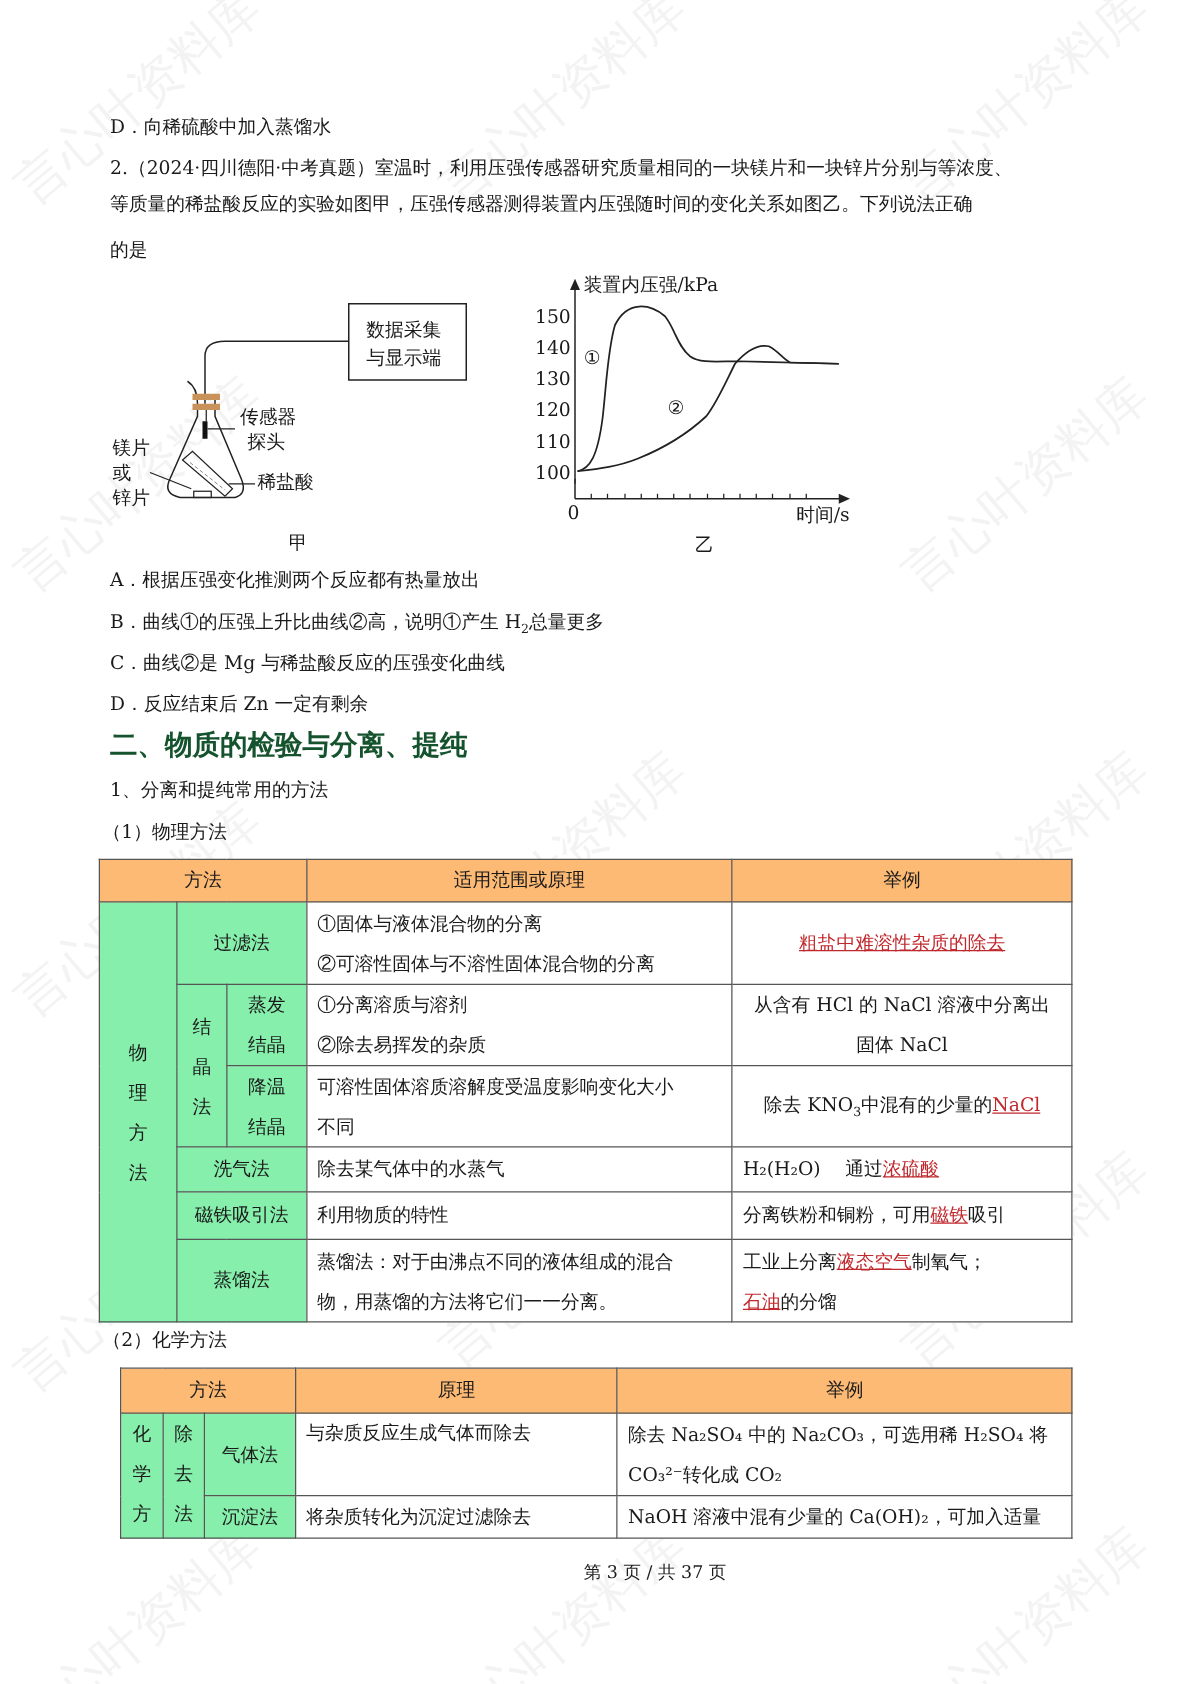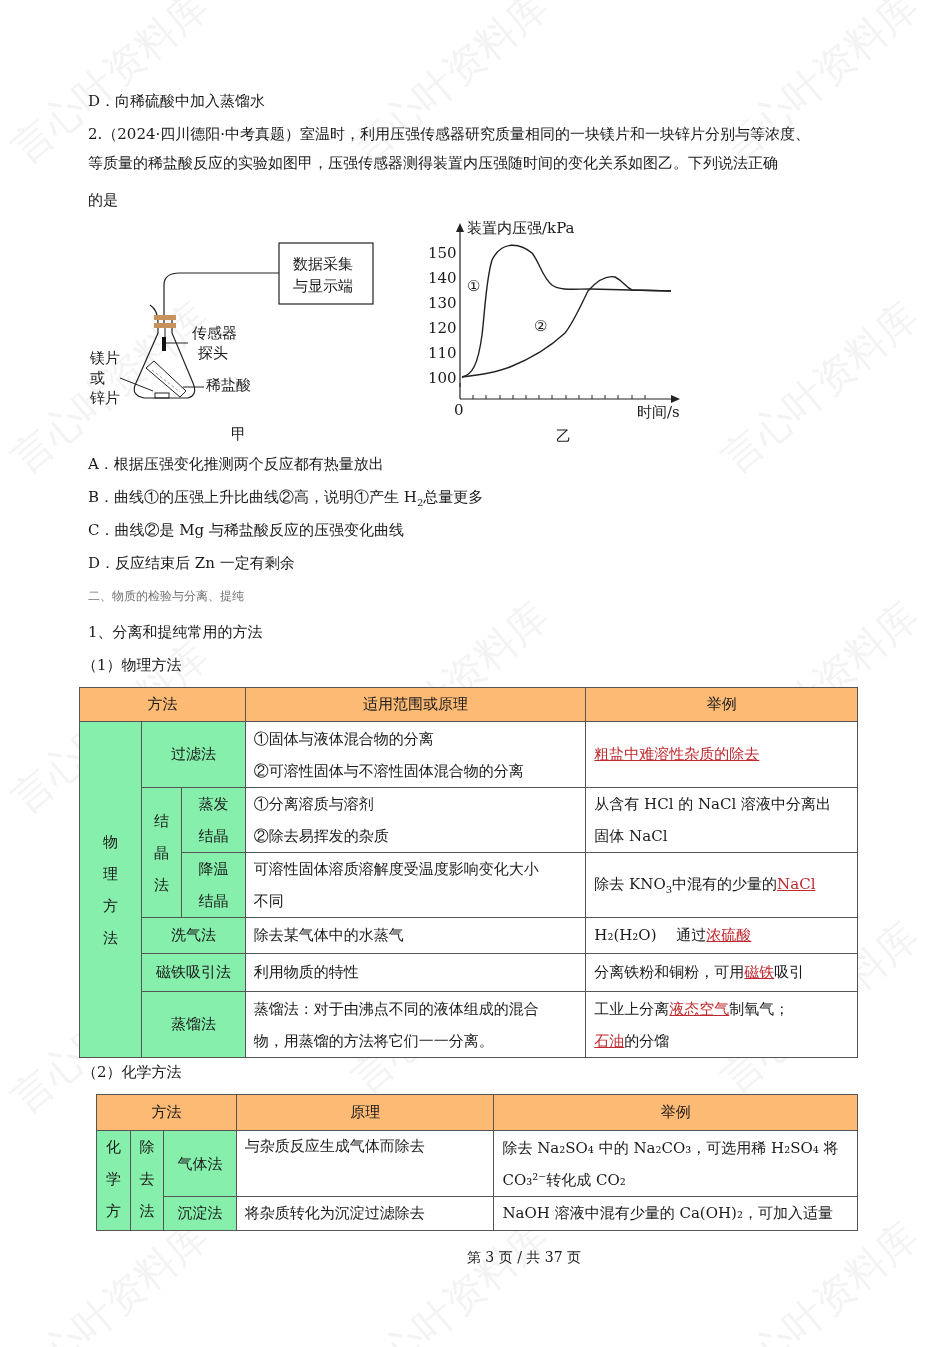--- a/index.html
+++ b/index.html
@@ -1,29 +1,29 @@
 <!DOCTYPE html>
 <html><head>
 <meta charset="utf-8">
 <style>
   html, body { margin: 0; padding: 0; background: #ffffff; }
   body { width: 952px; height: 1347px; position: relative; overflow: hidden;
          font-family: "DejaVu Serif", "Liberation Serif", serif; color: #1a1a1a; }
   .abs { position: absolute; }
   .line { position: absolute; left: 88px; font-size: 15px; line-height: 20px; white-space: nowrap; }
   .red-ul { color: #c0282d; text-decoration: underline; text-decoration-color: #c0282d; }
-  .heading { color: #737373; font-size: 12px; font-weight: normal; }
+  .heading { color: #14532d; font-size: 22px; font-weight: bold; }
   table.t { position: absolute; border-collapse: collapse; font-size: 15px; }
   table.t td { border: 1px solid #555; padding: 0 8px; vertical-align: middle; }
   .hd { background: #fdba74; text-align: center; }
   .gr { background: #86efac; text-align: center; }
   .wh { background: #ffffff; }
   .vert { text-align: center; line-height: 32px; }
   .cell-lines div { line-height: 32px; }
-  .center { }
+  .center { text-align: center; }
   sub, sup { font-size: 10px; }
   .watermark { position: absolute; color: rgba(160,160,160,0.12); font-size: 40px;
                transform: rotate(-40deg); white-space: nowrap; pointer-events: none;
                font-family: "DejaVu Sans", sans-serif; }
   .figlabel { font-size: 15px; }
 </style>
 </head>
 <body>
 
 <div class="watermark" style="left:-10px; top:50px;">言心叶资料库</div>

